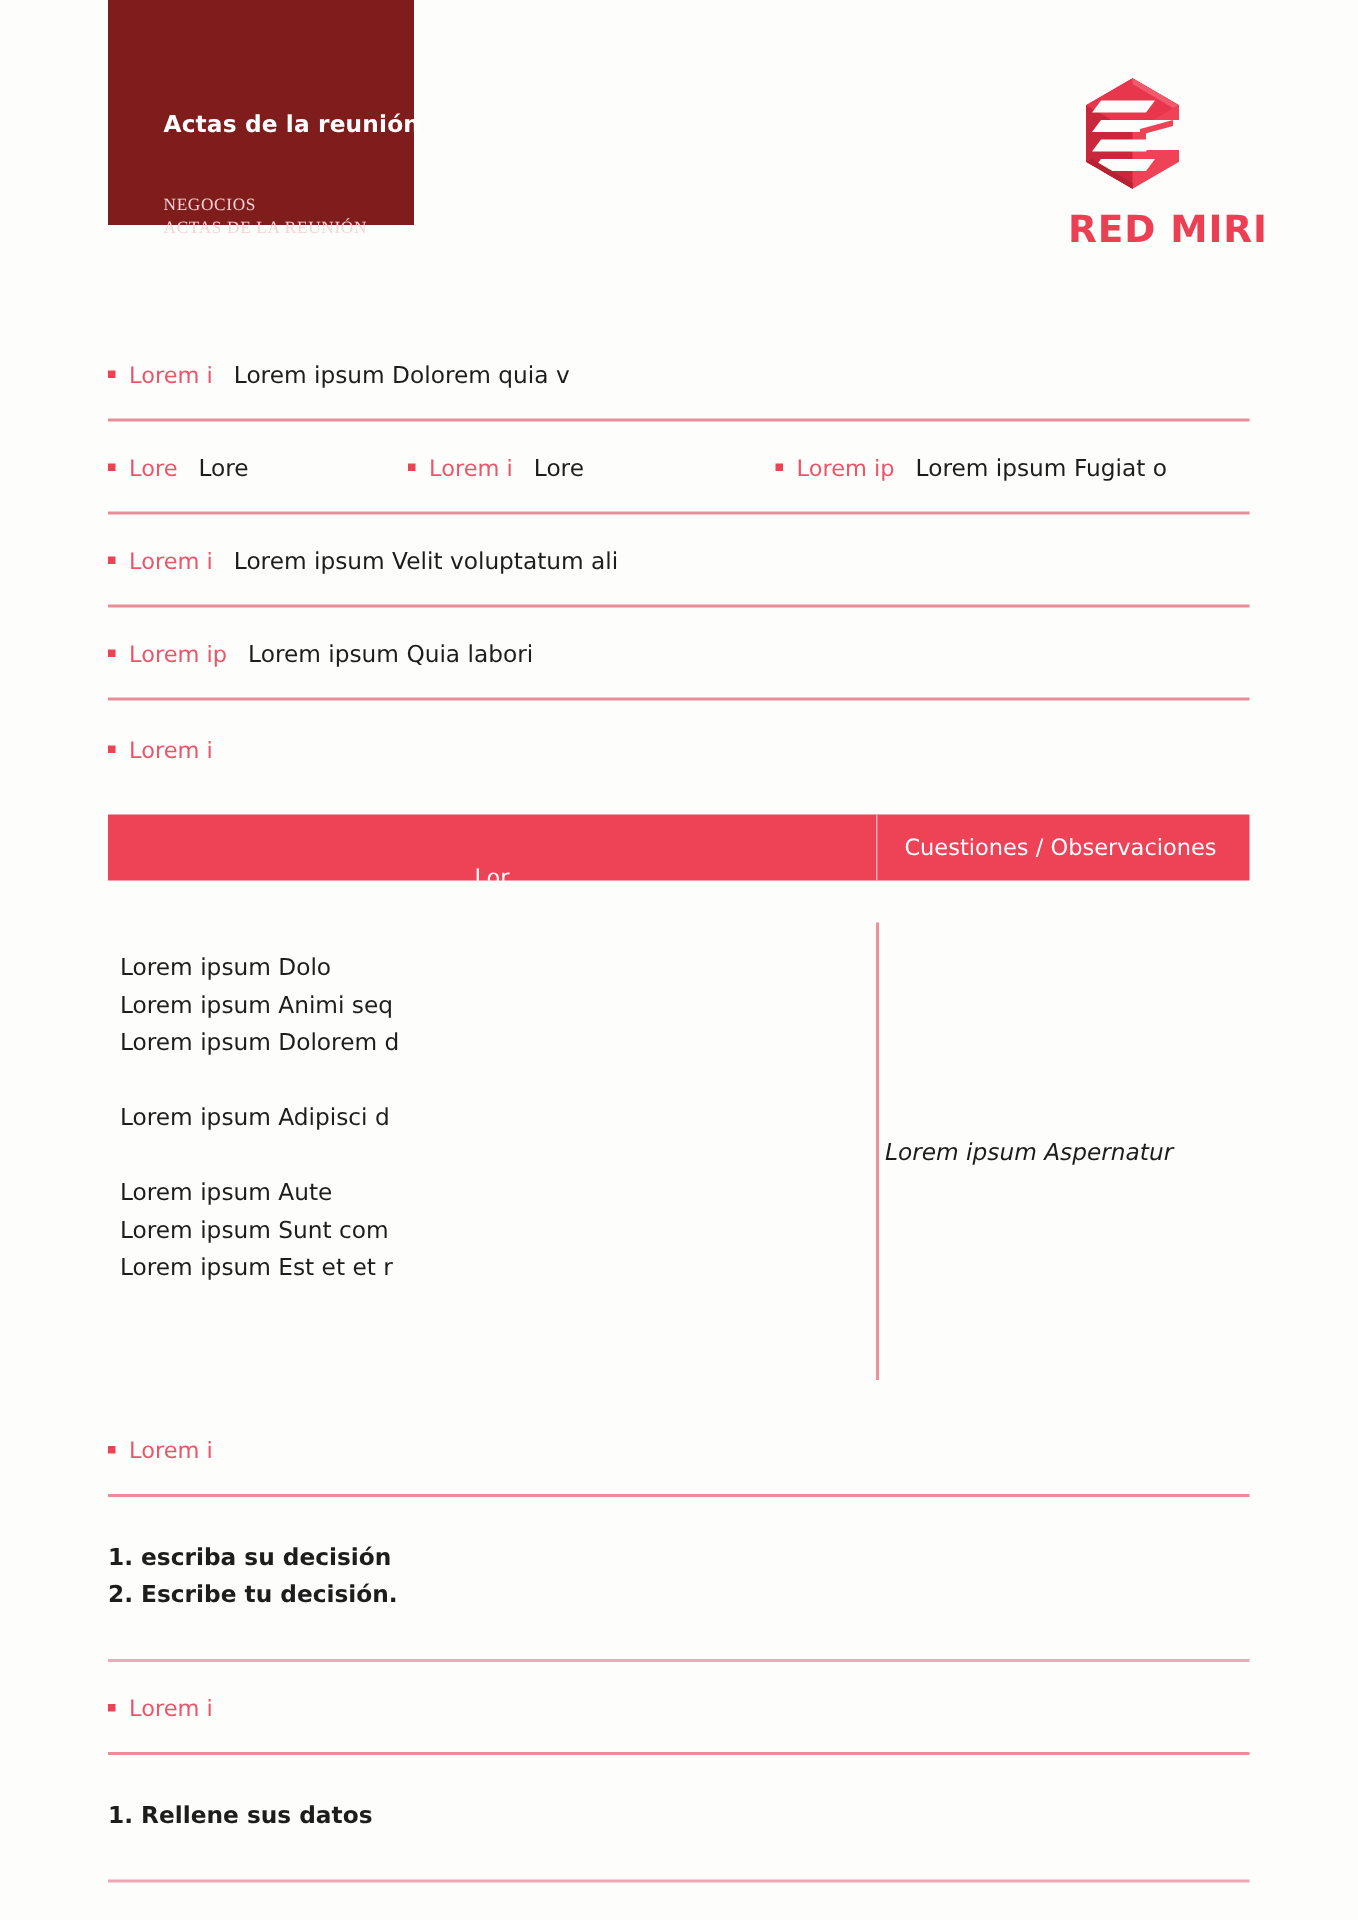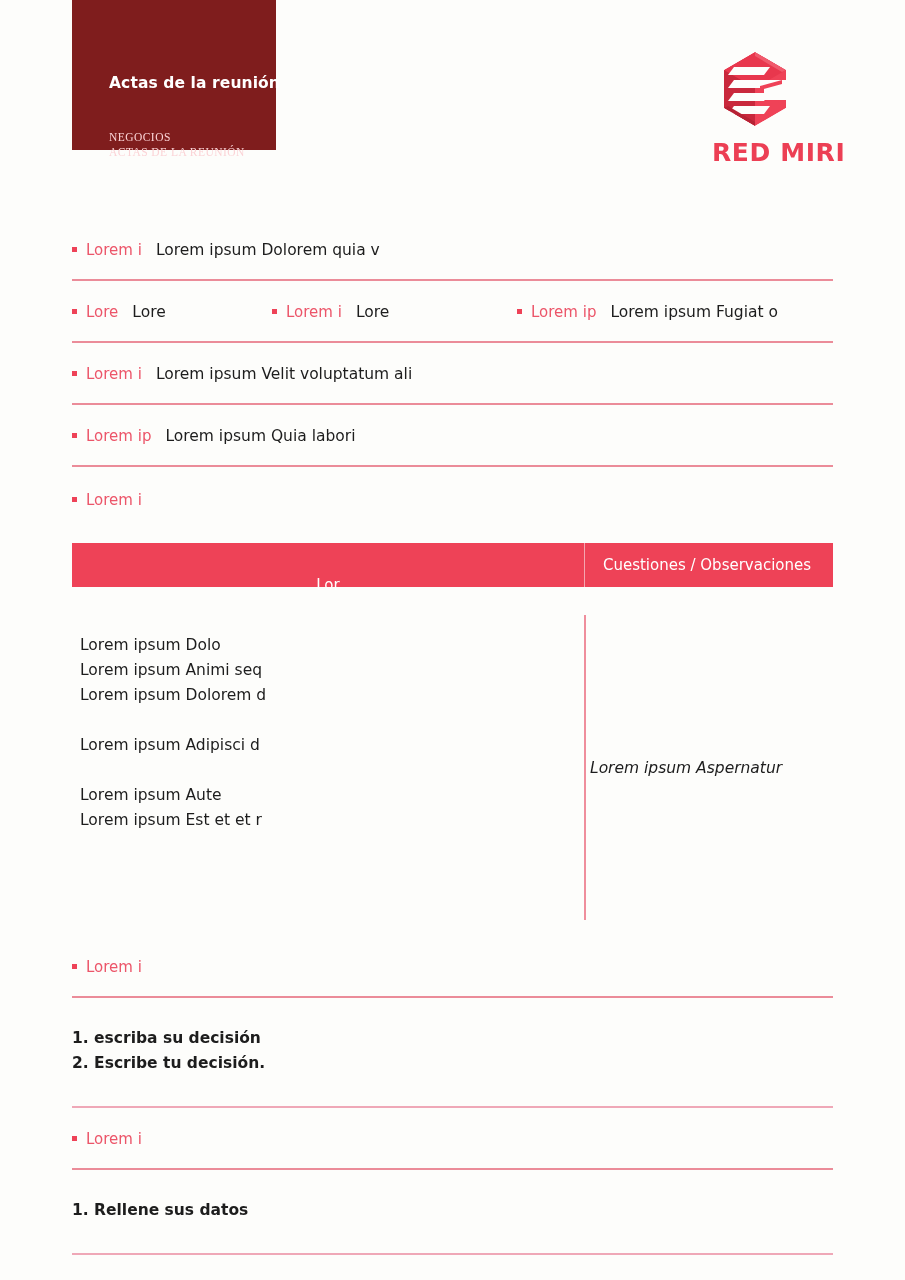--- a/index.html
+++ b/index.html
@@ -314,20 +314,21 @@
     </div>
     <div class="tbody">
       <div class="td-1">
         <div class="td-line">Lorem ipsum Dolo</div>
         <div class="td-line">Lorem ipsum Animi seq</div>
         <div class="td-line">Lorem ipsum Dolorem d</div>
         <div class="td-line td-gap"></div>
         <div class="td-line">Lorem ipsum Adipisci d</div>
         <div class="td-line td-gap"></div>
         <div class="td-line">Lorem ipsum Aute</div>
+        <div class="td-line">Lorem ipsum Sunt com</div>
         <div class="td-line">Lorem ipsum Est et et r</div>
       </div>
       <div class="td-2">
         <span class="td-note">Lorem ipsum Aspernatur</span>
       </div>
     </div>
   </div>
 
   <div class="row" style="margin-top:16px">
     <div class="row-inner">

